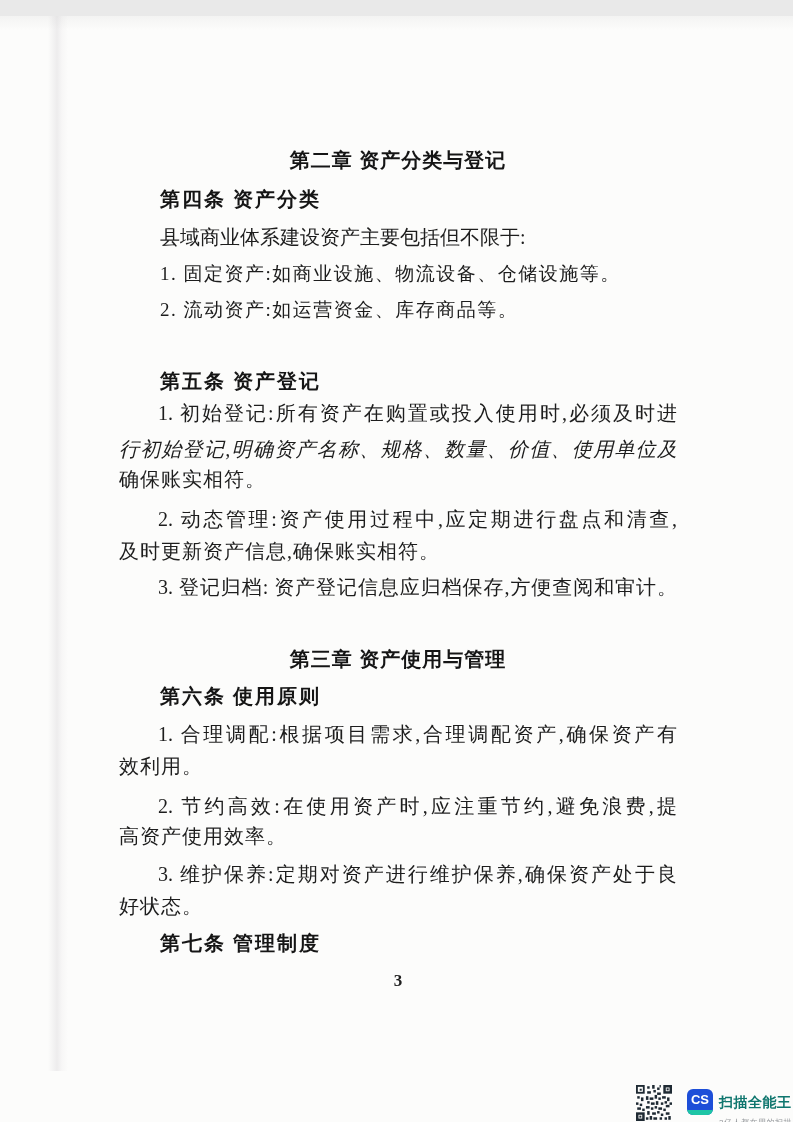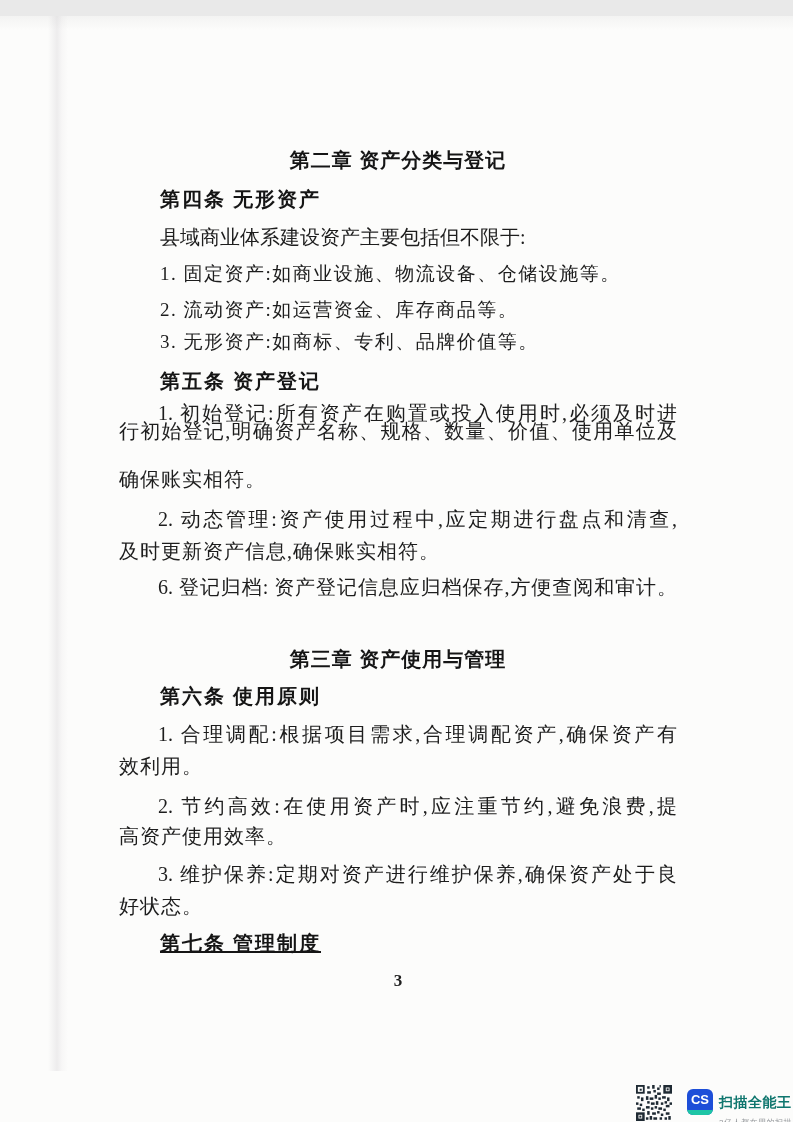--- a/index.html
+++ b/index.html
@@ -68,41 +68,40 @@
   }
 </style>
 </head>
 <body>
 
 <div id="page">
   <div id="edge-strip"></div>
   <div id="top-shade"></div>
 
   <div class="ln ch" style="top:129px;">第二章 资产分类与登记</div>
-  <div class="ln art" style="top:168px;left:160px;">第四条 无形资产</div>
+  <div class="ln art" style="top:168px;left:160px;">第四条 资产分类</div>
   <div class="ln" style="top:206px;left:160px;letter-spacing:0;">县域商业体系建设资产主要包括但不限于:</div>
   <div class="ln" style="top:243px;left:160px;font-size:19px;letter-spacing:1.5px;">1. 固定资产:如商业设施、物流设备、仓储设施等。</div>
   <div class="ln" style="top:279px;left:160px;font-size:19px;letter-spacing:1.5px;">2. 流动资产:如运营资金、库存商品等。</div>
-  <div class="ln" style="top:311px;left:160px;font-size:19px;letter-spacing:1.5px;">3. 无形资产:如商标、专利、品牌价值等。</div>
   <div class="ln art" style="top:350px;left:160px;">第五条 资产登记</div>
   <div class="ln j" style="top:382px;left:158px;width:519px;">1. 初始登记:所有资产在购置或投入使用时,必须及时进</div>
-  <div class="ln j" style="top:400px;left:119px;width:558px;">行初始登记,明确资产名称、规格、数量、价值、使用单位及</div>
+  <div class="ln j" style="top:418px;left:119px;width:558px;font-style:italic;">行初始登记,明确资产名称、规格、数量、价值、使用单位及</div>
   <div class="ln" style="top:448px;left:119px;">确保账实相符。</div>
   <div class="ln j" style="top:488px;left:158px;width:519px;">2. 动态管理:资产使用过程中,应定期进行盘点和清查,</div>
   <div class="ln" style="top:520px;left:119px;">及时更新资产信息,确保账实相符。</div>
-  <div class="ln j" style="top:556px;left:158px;width:519px;">6. 登记归档: 资产登记信息应归档保存,方便查阅和审计。</div>
+  <div class="ln j" style="top:556px;left:158px;width:519px;">3. 登记归档: 资产登记信息应归档保存,方便查阅和审计。</div>
   <div class="ln ch" style="top:628px;">第三章 资产使用与管理</div>
   <div class="ln art" style="top:665px;left:160px;">第六条 使用原则</div>
   <div class="ln j" style="top:703px;left:158px;width:519px;">1. 合理调配:根据项目需求,合理调配资产,确保资产有</div>
   <div class="ln" style="top:735px;left:119px;">效利用。</div>
   <div class="ln j" style="top:775px;left:158px;width:519px;">2. 节约高效:在使用资产时,应注重节约,避免浪费,提</div>
   <div class="ln" style="top:805px;left:119px;">高资产使用效率。</div>
   <div class="ln j" style="top:843px;left:158px;width:519px;">3. 维护保养:定期对资产进行维护保养,确保资产处于良</div>
   <div class="ln" style="top:875px;left:119px;">好状态。</div>
-  <div class="ln art" style="top:912px;left:160px;text-decoration:underline;">第七条 管理制度</div>
+  <div class="ln art" style="top:912px;left:160px;">第七条 管理制度</div>
 
   <div class="pgnum" style="top:955px;">3</div>
 
   <div id="wm">
     <svg id="wm-qr" viewBox="0 0 29 29" xmlns="http://www.w3.org/2000/svg">
       <g fill="#1f2a33">
         <rect x="0" y="0" width="7" height="7"></rect>
           <rect x="22" y="0" width="7" height="7"></rect>
           <rect x="0" y="22" width="7" height="7"></rect>
         <rect x="2" y="2" width="3" height="3" fill="#fcfcfb" stroke="#fcfcfb"></rect>

